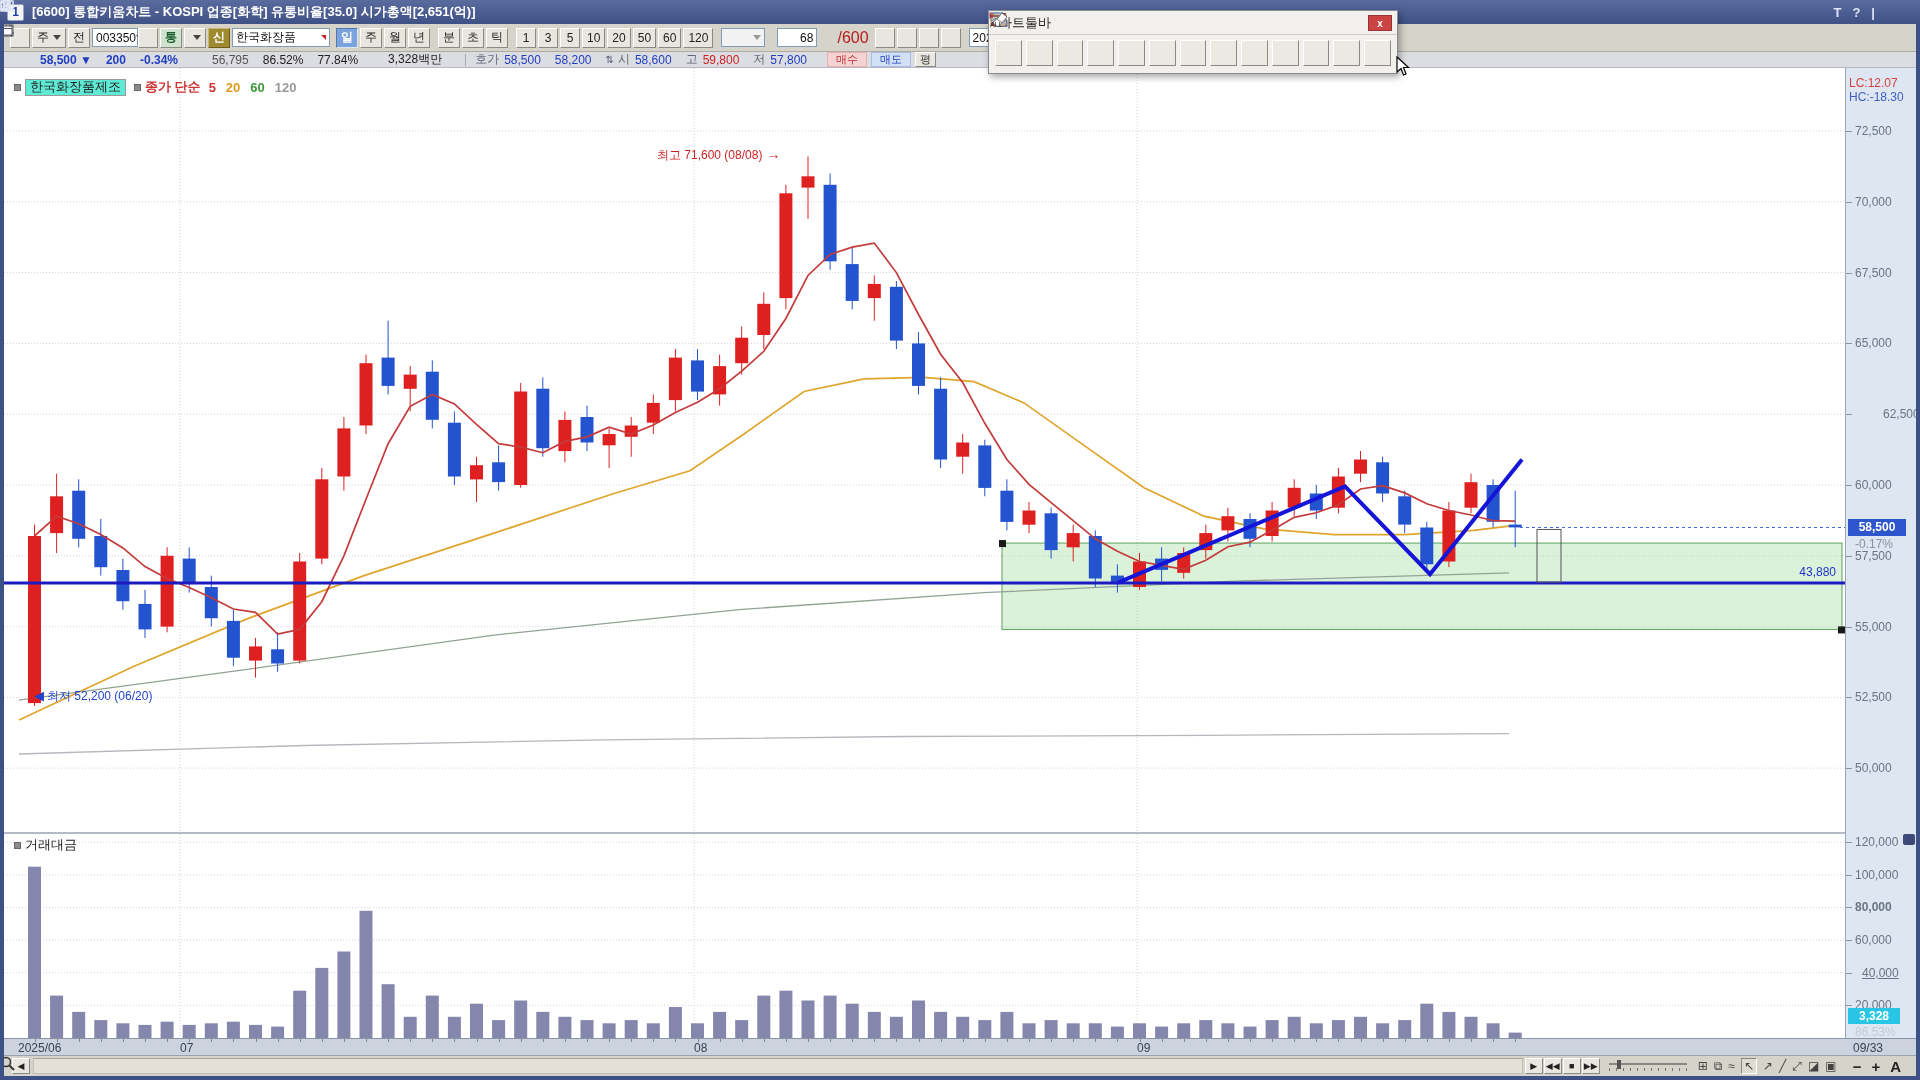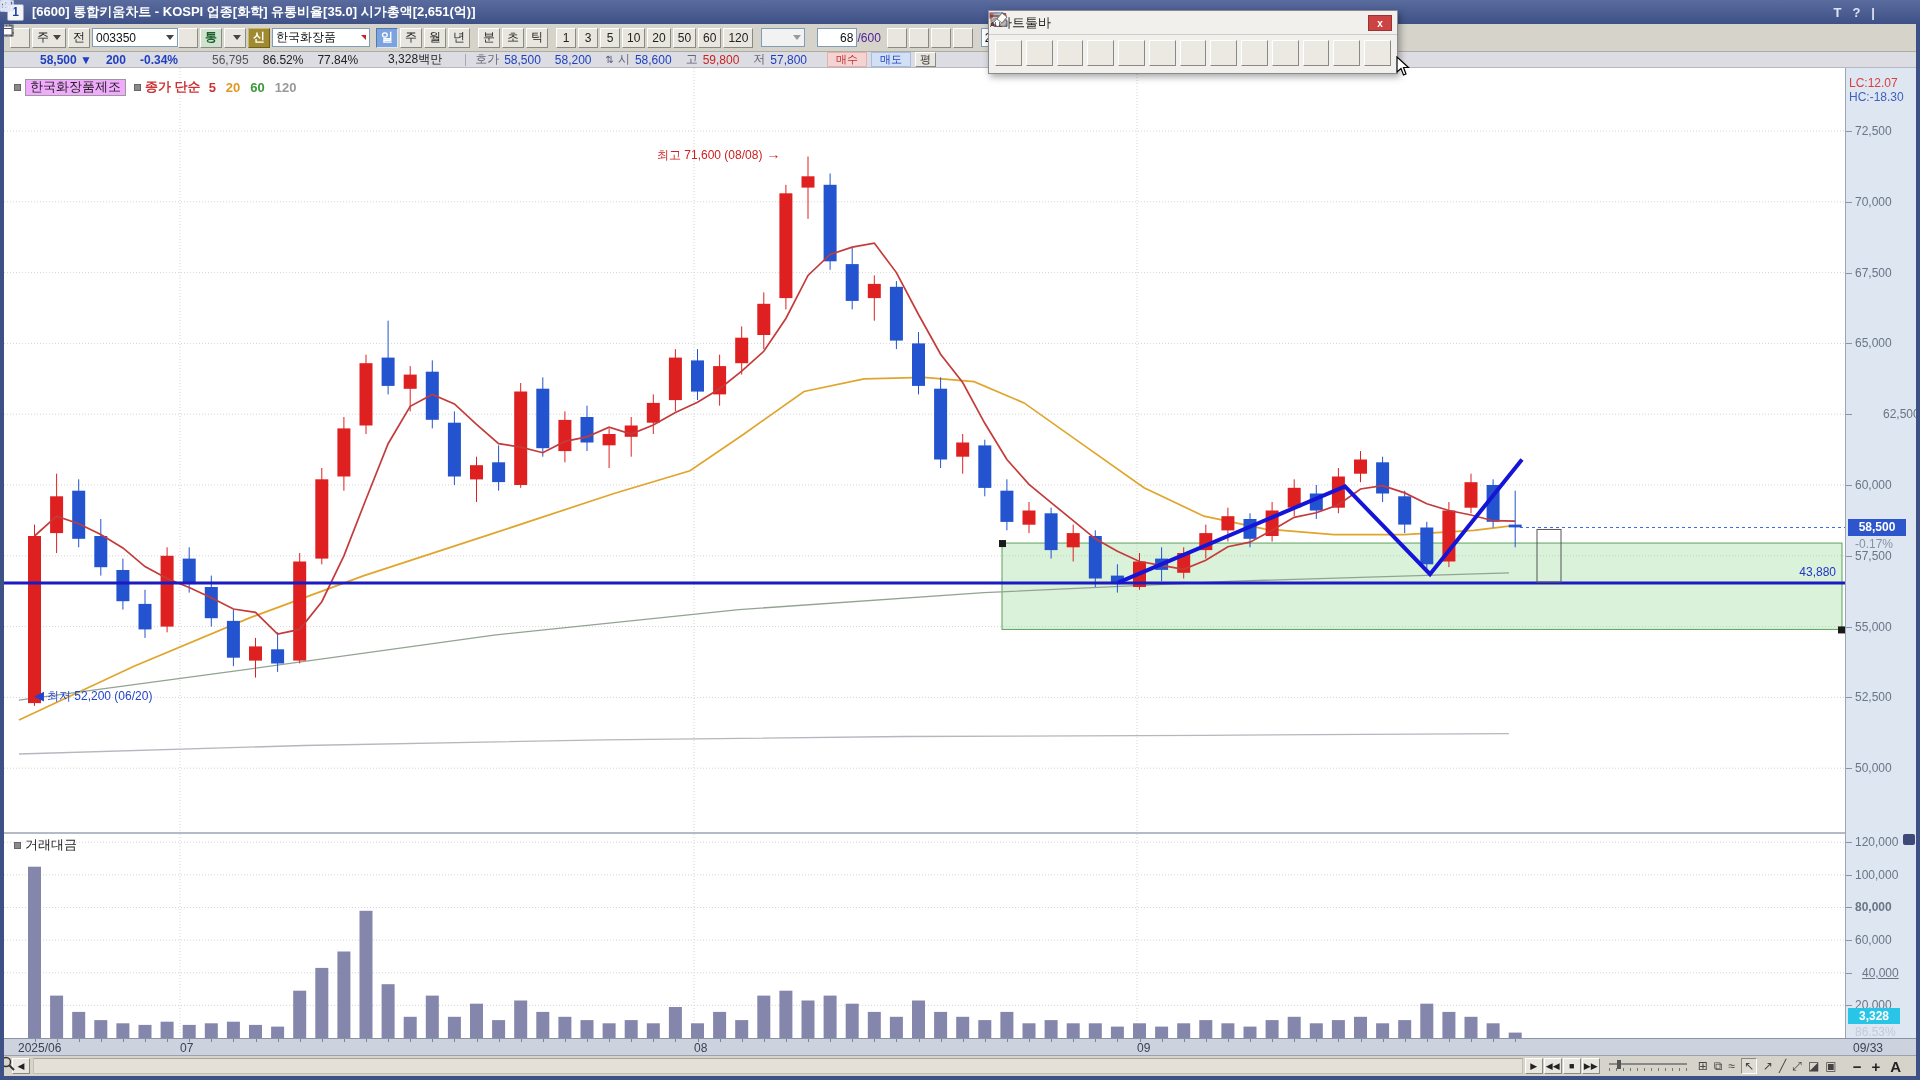--- a/index.html
+++ b/index.html
@@ -25,21 +25,21 @@
     display:inline-flex; align-items:center; justify-content:center; margin-right:2px; }
   .tbtn.sel-day { background:#7ba3dd; color:#fff; border-color:#5577b0 #dde6f5 #dde6f5 #5577b0; font-weight:bold;}
   .tbtn.sel-tong { background:#cfe3cf; color:#1a5c2a; font-weight:bold;}
   .tbtn.sel-shin { background:#a08a30; color:#fff; border-color:#c6b873 #6e5d1c #6e5d1c #c6b873; font-weight:bold;}
   .tinput { background:#fff; border:1px solid #7f9db9; height:19px; font-size:12px; padding:0 3px;
     display:inline-flex; align-items:center; color:#111; }
   .caret { width:0; height:0; border-left:4px solid transparent; border-right:4px solid transparent;
     border-top:5px solid #444; display:inline-block; margin-left:4px; }
   .tsep { width:6px; }
   .tsep-lg { width:12px; }
-  .slash600 { font-size:12px; color:#4c1d95; margin:0 6px 0 0; }
+  .slash600 { font-size:16px; color:#b91c1c; margin:0 6px 0 20px; }
 
   
   #pricerow { position:absolute; left:4px; top:52px; width:1912px; height:16px;
     background:#dcdce3; border-bottom:1px solid #b8b8c2; display:flex; align-items:center;
     font-size:12px; color:#222; }
   .blue { color:#1f3fc0; } .red { color:#cc2222; } .gray { color:#555; }
   .pv { margin-right:14px; font-weight:bold; }
   .plabel { color:#667; margin-right:5px; font-weight:normal; }
   .vsep { width:1px; height:12px; background:#a8a8b4; margin:0 9px; }
   .minibtn { height:15px; font-size:11px; padding:0 8px; border:1px solid #999; display:inline-flex;
@@ -51,21 +51,21 @@
   
   #chart-area { position:absolute; left:4px; top:68px; width:1841px; height:764px; background:#fff; }
   #vol-area { position:absolute; left:4px; top:834px; width:1841px; height:204px; background:#fff; }
   #panel-divider { position:absolute; left:4px; top:832px; width:1912px; height:2px; background:#b4bac6; }
   svg { position:absolute; left:0; top:0; }
   .grid { stroke:#d4d5da; stroke-width:1; stroke-dasharray:1,2; }
 
   
   #legend { position:absolute; left:14px; top:78px; font-size:13px; display:flex; align-items:center; z-index:5;}
   .sq { width:7px; height:7px; background:#8a8a8a; border:1px solid #666; display:inline-block; margin-right:4px;}
-  #stock-legend { border:1px solid #9a9a9a; background:#f0abfc; padding:0 4px; height:17px;
+  #stock-legend { border:1px solid #9a9a9a; background:#5eead4; padding:0 4px; height:17px;
     display:inline-flex; align-items:center; color:#222; margin-right:8px; }
   .ma-p { margin-right:10px; font-weight:bold; }
   .ma-label { color:#cc3333; font-weight:bold; margin-right:8px; }
   .c-ma5{color:#cc3333} .c-ma20{color:#dd9922} .c-ma60{color:#3a9a3a} .c-ma120{color:#999999}
   #high-ann { position:absolute; left:657px; top:146px; font-size:12px; color:#cc2222; z-index:5; }
   #high-ann .arr { font-weight:bold; font-size:14px; margin-left:4px; }
   #low-ann { position:absolute; left:34px; top:688px; font-size:12px; color:#2244cc; z-index:5; }
   #low-ann .arr { font-weight:bold; font-size:13px; margin-right:3px; }
   #hline-label { position:absolute; left:1770px; top:565px; width:66px; text-align:right;
     font-size:12px; color:#2233cc; z-index:5; }
@@ -177,21 +177,21 @@
         <svg width="14" height="13">
           <rect x="1" y="1" width="12" height="11" fill="#fff" stroke="#555"></rect>
           <path d="M3 9 L7 4 L10 7" stroke="#336" fill="none"></path>
         </svg>
       </span>
     <span class="tbtn">
         <span>주</span>
         <span class="caret"></span>
       </span>
     <span class="tbtn">전</span>
-    <span class="tinput" style="width:86px;">
+    <span class="tinput" style="width:46px;">
         <span>003350</span>
         <span class="caret" style="margin-left:auto;"></span>
       </span>
     <span class="tbtn">
         <svg width="13" height="13">
           <circle cx="5.5" cy="5.5" r="3.5" fill="none" stroke="#335" stroke-width="1.5"></circle>
           <path d="M8 8 L12 12" stroke="#335" stroke-width="1.8"></path>
         </svg>
       </span>
     <span class="tbtn sel-tong">통</span>

